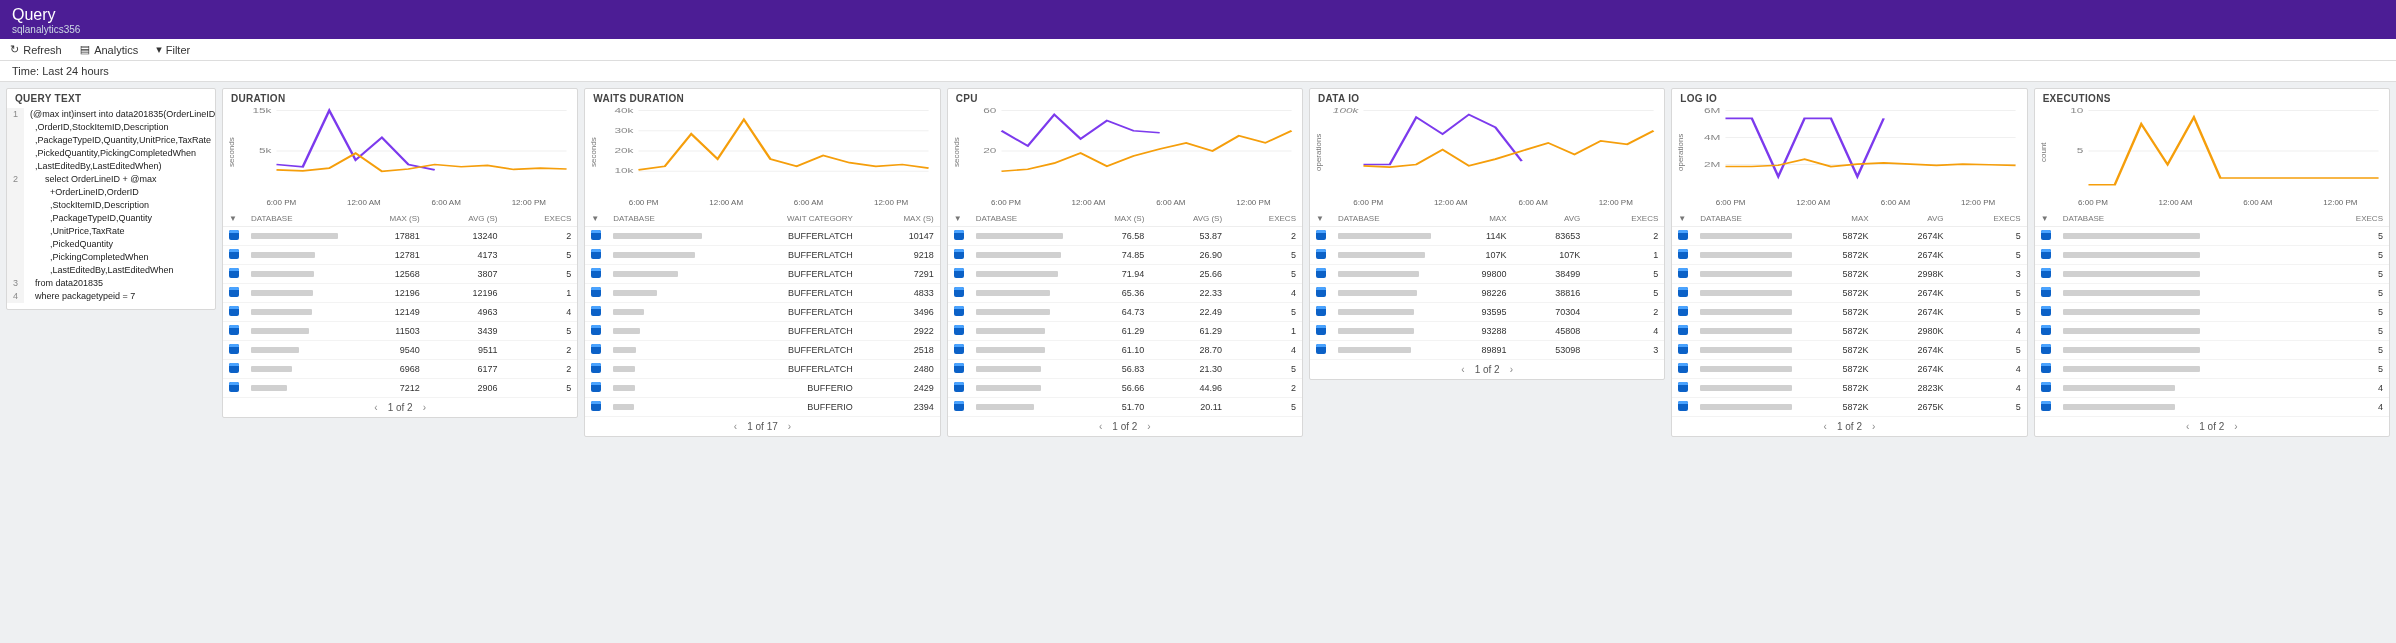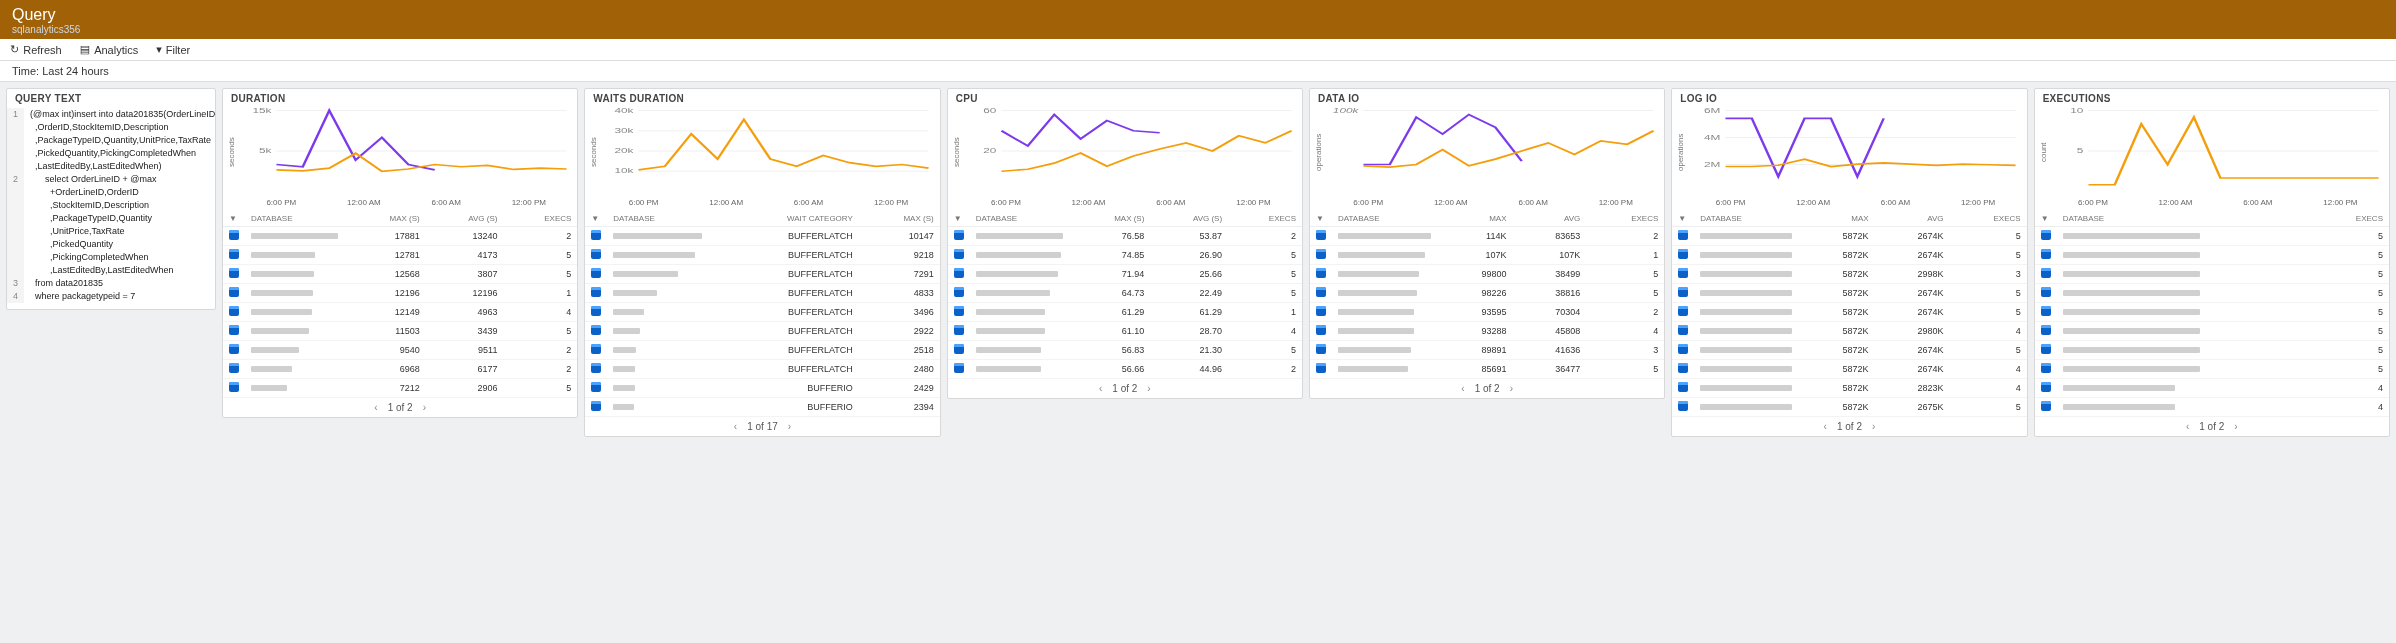--- a/index.html
+++ b/index.html
@@ -1,17 +1,17 @@
 <!DOCTYPE html>
 <html><head>
 <meta charset="utf-8">
 <style>
   * { box-sizing: border-box; margin: 0; padding: 0; font-family: "Segoe UI", Arial, sans-serif; }
   body { background: #eef0f2; font-size: 11px; color: #333; width: 2396px; }
-  .header { background: #a16207; color: #fff; padding: 6px 12px 4px; }
+  .header { background: #4c1d95; color: #fff; padding: 6px 12px 4px; }
   .header h1 { font-size: 16px; font-weight: 400; }
   .header .sub { font-size: 10px; color: #cdd9e4; }
   .toolbar { background: #fff; border-bottom: 1px solid #ddd; padding: 4px 10px; display: flex; gap: 18px; align-items: center; }
   .toolbar .tb-item { display: flex; align-items: center; gap: 4px; cursor: pointer; font-size: 11px; }
   .timerow { background: #fff; padding: 4px 12px; border-bottom: 1px solid #ddd; font-size: 11px; }
   .panels { display: flex; gap: 6px; padding: 6px; align-items: flex-start; }
   .panel { background: #fff; border: 1px solid #d8d8d8; border-radius: 2px; flex: 1 1 0; min-width: 0; display: flex; flex-direction: column; }
   .panel-title { font-size: 10px; color: #444; font-weight: 600; padding: 4px 8px 2px; letter-spacing: .3px; }
   
   .query-panel { width: 210px; flex: 0 0 210px; }
@@ -395,20 +395,29 @@
               <td class="bar-cell">
                 <div class="bar" style="width: 92%;"></div>
               </td>
               <td>71.94</td>
               <td>25.66</td>
               <td>5</td>
             </tr>
             <tr>
               <td><span class="db-icon"></span></td>
               <td class="bar-cell">
+                <div class="bar" style="width: 84%;"></div>
+              </td>
+              <td>65.36</td>
+              <td>22.33</td>
+              <td>4</td>
+            </tr>
+            <tr>
+              <td><span class="db-icon"></span></td>
+              <td class="bar-cell">
                 <div class="bar" style="width: 83%;"></div>
               </td>
               <td>64.73</td>
               <td>22.49</td>
               <td>5</td>
             </tr>
             <tr>
               <td><span class="db-icon"></span></td>
               <td class="bar-cell">
                 <div class="bar" style="width: 78%;"></div>
@@ -436,20 +445,29 @@
               <td>5</td>
             </tr>
             <tr>
               <td><span class="db-icon"></span></td>
               <td class="bar-cell">
                 <div class="bar" style="width: 73%;"></div>
               </td>
               <td>56.66</td>
               <td>44.96</td>
               <td>2</td>
+            </tr>
+            <tr>
+              <td><span class="db-icon"></span></td>
+              <td class="bar-cell">
+                <div class="bar" style="width: 66%;"></div>
+              </td>
+              <td>51.70</td>
+              <td>20.11</td>
+              <td>5</td>
             </tr>
           </tbody>
         </table>
         <div class="pager">
           <span class="chev">‹</span>
           <span>1 of 2</span>
           <span class="chev">›</span>
         </div>
       </div><div class="panel">
         <div class="panel-title">DATA IO</div>
@@ -532,31 +550,22 @@
               <td>93288</td>
               <td>45808</td>
               <td>4</td>
             </tr>
             <tr>
               <td><span class="db-icon"></span></td>
               <td class="bar-cell">
                 <div class="bar" style="width: 77%;"></div>
               </td>
               <td>89891</td>
-              <td>41636</td>
+              <td>53098</td>
               <td>3</td>
-            </tr>
-            <tr>
-              <td><span class="db-icon"></span></td>
-              <td class="bar-cell">
-                <div class="bar" style="width: 74%;"></div>
-              </td>
-              <td>85691</td>
-              <td>36477</td>
-              <td>5</td>
             </tr>
           </tbody>
         </table>
         <div class="pager">
           <span class="chev">‹</span>
           <span>1 of 2</span>
           <span class="chev">›</span>
         </div>
       </div><div class="panel">
         <div class="panel-title">LOG IO</div>

